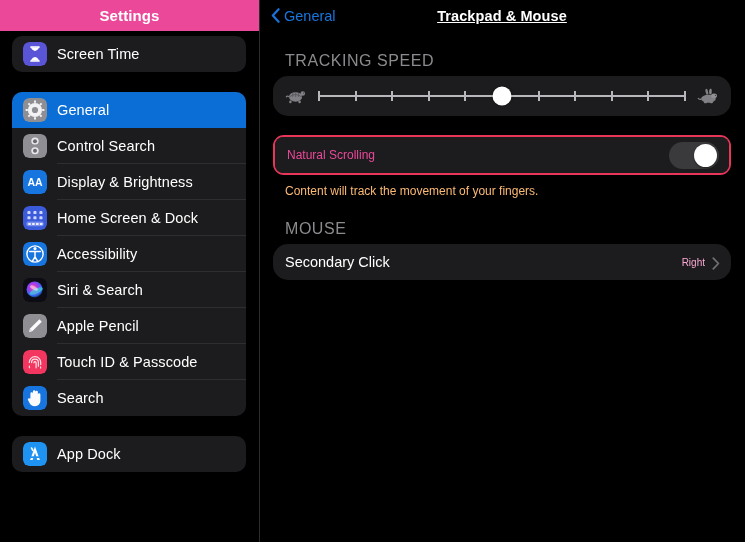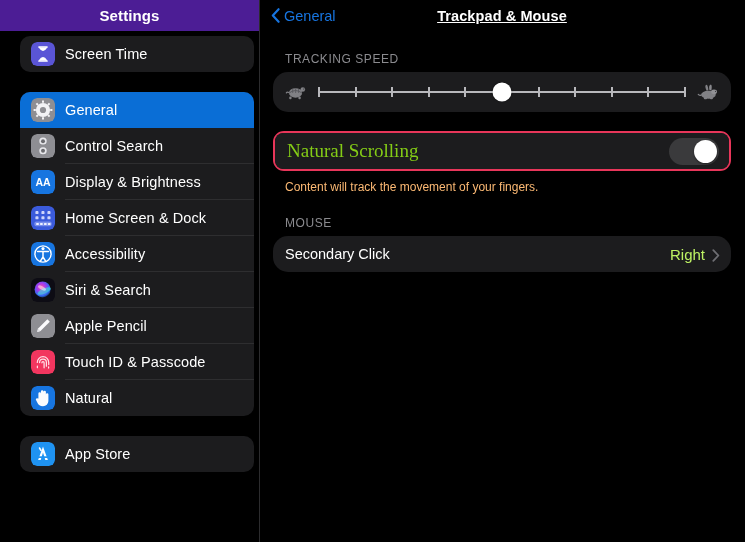--- a/index.html
+++ b/index.html
@@ -16,29 +16,29 @@
   #sidebar {
     position: relative;
     width: 259px; height: 542px;
     background: #000;
     flex: 0 0 259px;
     overflow: hidden;
   }
   #sidebar-header {
     position: absolute; top: 0; left: 0;
     width: 259px; height: 31px;
-    background: #4c1d95;
+    background: #ec4899;
     display: flex; align-items: center; justify-content: center;
     z-index: 5;
   }
   #sidebar-header .title {
     color: #fff; font-size: 15px; font-weight: bold; letter-spacing: .1px;
   }
   #sidebar-scroll {
-    position: absolute; top: 0; left: 8px;
+    position: absolute; top: 0; left: 0;
     width: 259px; height: 542px;
     overflow: hidden;
   }
   .side-group {
     margin: 0 13px 0 12px;
     background: #1c1c1e;
     border-radius: 10px;
     overflow: hidden;
   }
   .side-row {
@@ -97,21 +97,21 @@
   #back-btn .chev { display: block; width: 9px; height: 15px; }
   #back-btn .lbl { color: #1775e0; font-size: 14.5px; }
   #main-title {
     width: 100%; text-align: center;
     color: #fff; font-size: 14.5px; font-weight: bold; letter-spacing: .1px; text-decoration: underline;
   }
   #main-body { padding: 0 14px; }
 
   .sec-head {
     color: #8b8b8f;
-    font-size: 12px;
+    font-size: 16px;
     letter-spacing: .55px;
     padding: 21px 0 6px 12px;
     text-transform: uppercase;
   }
   .card {
     background: #1c1c1e;
     border-radius: 15px;
     overflow: hidden;
   }
 
@@ -153,21 +153,21 @@
     border-radius: 11px;
     padding: 0;
   }
   #natural-row {
     height: 36px;
     display: flex; align-items: center; justify-content: space-between;
     padding: 0 10px 0 12px;
     background: #1c1c1e;
     border-radius: 8px;
   }
-  #natural-row .lbl { color: #84cc16; font-size: 19px; font-family: Liberation Serif, serif; }
+  #natural-row .lbl { color: #ec4899; font-size: 12px; }
   .switch {
     position: relative;
     width: 50px; height: 27px;
     border-radius: 14px;
     background: #3a3a3c;
     flex: 0 0 50px;
     cursor: pointer;
   }
   .switch .knob {
     position: absolute; top: 2px; left: 2px;
@@ -185,21 +185,21 @@
   }
 
   
   #secondary-row {
     height: 36px;
     display: flex; align-items: center; justify-content: space-between;
     padding: 0 11px 0 12px;
   }
   #secondary-row .lbl { color: #fff; font-size: 14.5px; }
   #secondary-row .right { display: flex; align-items: center; gap: 7px; }
-  #secondary-row .val { color: #bef264; font-size: 15px; }
+  #secondary-row .val { color: #f9a8d4; font-size: 10px; }
   .disclosure { display: block; width: 8px; height: 13px; }
 </style>
 </head>
 <body>
 
 <div id="app">
 
   <div id="sidebar">
 
     <div id="sidebar-scroll">
@@ -338,34 +338,34 @@
               <span class="side-label">Touch ID &amp; Passcode</span>
               <span class="sep"></span>
             </div>
             <div class="side-row">
               <span class="side-icon">
                 <svg width="24" height="24" viewBox="0 0 24 24">
                   <rect x="0" y="0" width="24" height="24" rx="6" fill="#1775e0"></rect>
         <path d="M7.4 12.6V7.4a1.25 1.25 0 0 1 2.5 0v4.1V5.4a1.25 1.25 0 0 1 2.5 0v6.1V6.1a1.25 1.25 0 0 1 2.5 0v5.4V8.4a1.25 1.25 0 0 1 2.5 0v6.2c0 3.4-2.4 5.7-5.4 5.7-3 0-4.6-1.6-5.6-3.6l-1.4-2.6a1.3 1.3 0 0 1 2-1.6Z" fill="#fbfbfd"></path>
                 </svg>
               </span>
-              <span class="side-label">Natural</span>
+              <span class="side-label">Search</span>
             </div>
           </div>
           <div class="side-group" style="margin-top: 20px;">
             <div class="side-row">
               <span class="side-icon">
                 <svg width="24" height="24" viewBox="0 0 24 24">
                   <rect x="0" y="0" width="24" height="24" rx="6" fill="#1f93f2"></rect>
         <path d="M12 4.6 L16.9 18.1 h-2.6 L12 10.6 L9.7 18.1 H7.1 Z" fill="#fff"></path>
         <rect x="7.1" y="14.3" width="9.8" height="1.7" fill="#1f93f2"></rect>
         <path d="M8.6 6.1 l1.3 2.3" stroke="#fff" stroke-width="1.7" stroke-linecap="round"></path>
                 </svg>
               </span>
-              <span class="side-label">App Store</span>
+              <span class="side-label">App Dock</span>
             </div>
           </div>
         </div>
     </div>
 
     <div id="sidebar-header">
       <span class="title">Settings</span>
     </div>
   </div>
 

